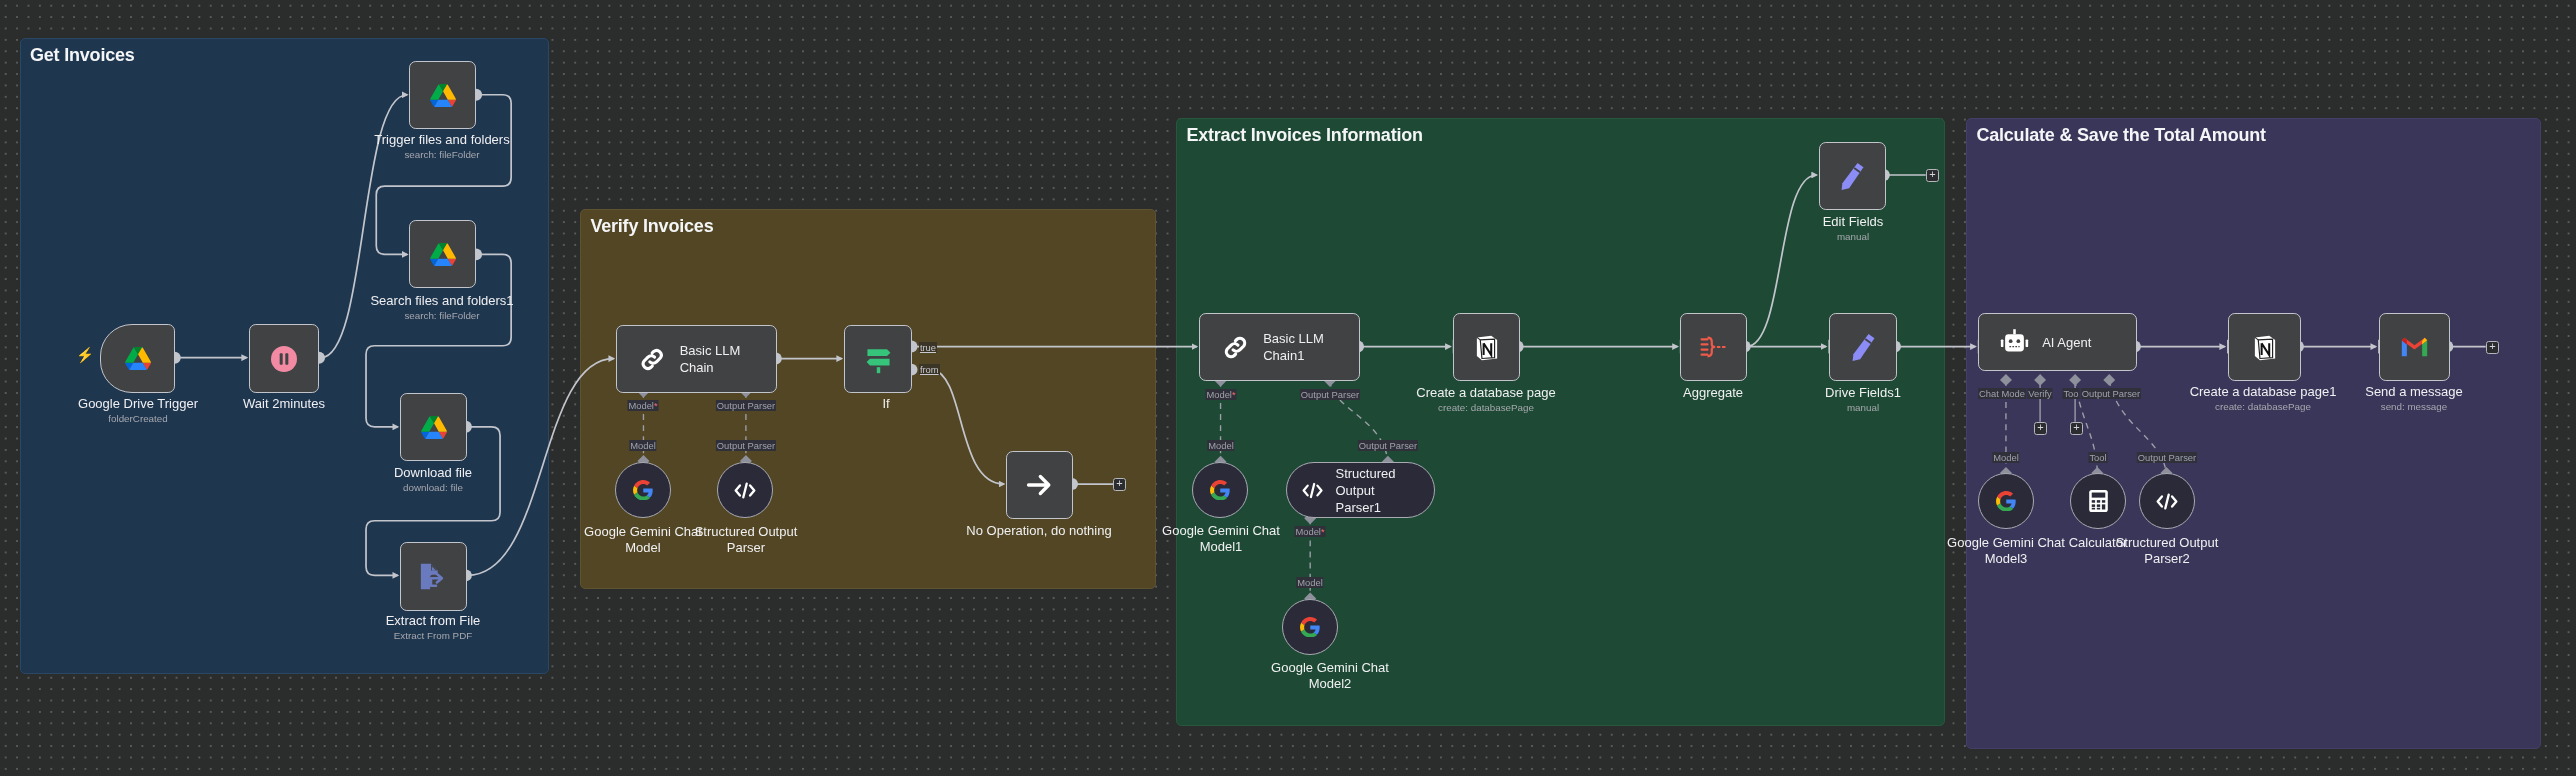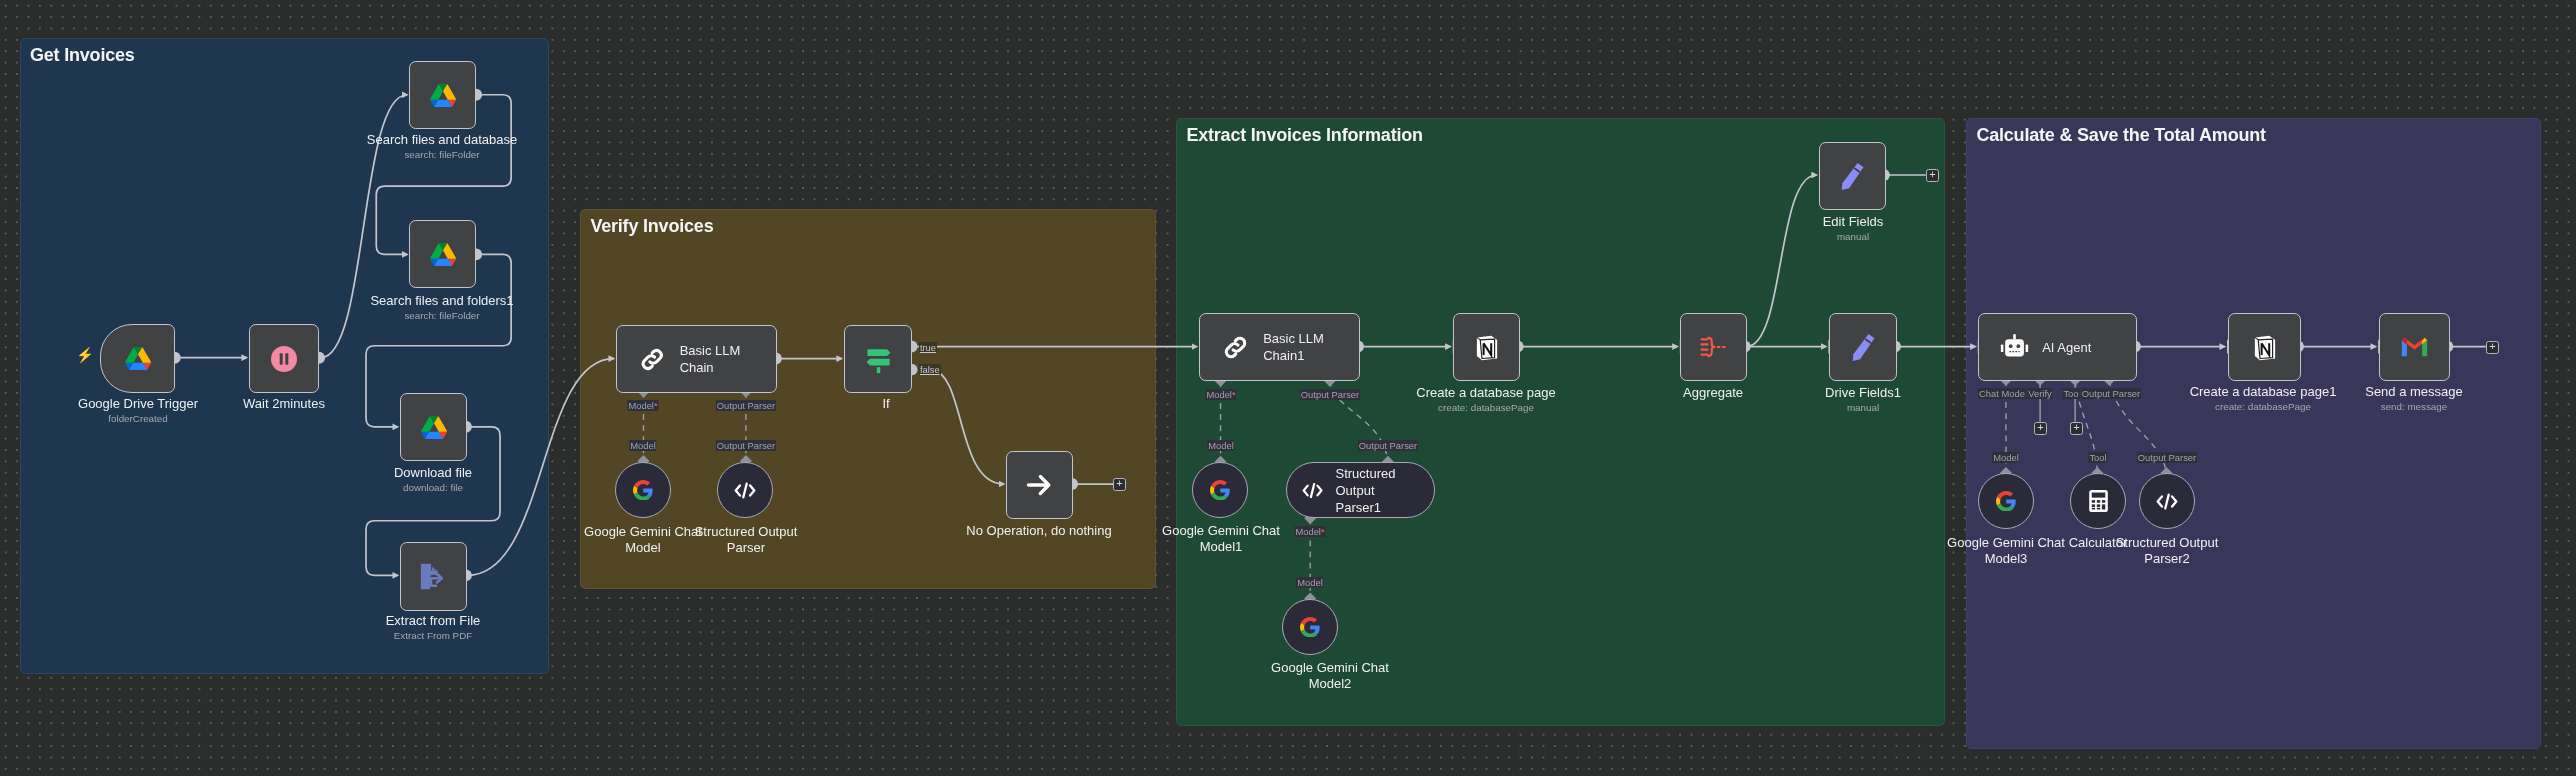--- a/index.html
+++ b/index.html
@@ -194,21 +194,21 @@
 <div class="node" style="left:409px;top:61px;width:67px;height:68px;">
   <svg width="26" height="23" viewBox="0 0 87 78">
       <path d="M6.6 66.85l3.85 6.65c.8 1.4 1.95 2.5 3.3 3.3L27.5 53H0c0 1.55.4 3.1 1.2 4.5z" fill="#0066da"></path>
       <path d="M43.65 25L29.9 1.2c-1.35.8-2.5 1.9-3.3 3.3L1.2 48.5A9.06 9.06 0 000 53h27.5z" fill="#00ac47"></path>
       <path d="M73.55 76.8c1.35-.8 2.5-1.9 3.3-3.3l1.6-2.75 7.65-13.25c.8-1.4 1.2-2.95 1.2-4.5H59.8l5.85 11.5z" fill="#ea4335"></path>
       <path d="M43.65 25L57.4 1.2C56.05.4 54.5 0 52.9 0H34.4c-1.6 0-3.15.45-4.5 1.2z" fill="#00832d"></path>
       <path d="M59.8 53H27.5L13.75 76.8c1.35.8 2.9 1.2 4.5 1.2h50.8c1.6 0 3.15-.45 4.5-1.2z" fill="#2684fc"></path>
       <path d="M73.4 26.5L60.7 4.5c-.8-1.4-1.95-2.5-3.3-3.3L43.65 25 59.8 53h27.45c0-1.55-.4-3.1-1.2-4.5z" fill="#ffba00"></path>
     </svg>
 </div>
-<div class="node-label" style="left:442px;top:132px;">Search files and database</div>
+<div class="node-label" style="left:442px;top:132px;">Trigger files and folders</div>
 <div class="node-sub" style="left:442px;top:149px;">search: fileFolder</div>
 
 <div class="node" style="left:409px;top:220px;width:67px;height:68px;">
   <svg width="26" height="23" viewBox="0 0 87 78">
       <path d="M6.6 66.85l3.85 6.65c.8 1.4 1.95 2.5 3.3 3.3L27.5 53H0c0 1.55.4 3.1 1.2 4.5z" fill="#0066da"></path>
       <path d="M43.65 25L29.9 1.2c-1.35.8-2.5 1.9-3.3 3.3L1.2 48.5A9.06 9.06 0 000 53h27.5z" fill="#00ac47"></path>
       <path d="M73.55 76.8c1.35-.8 2.5-1.9 3.3-3.3l1.6-2.75 7.65-13.25c.8-1.4 1.2-2.95 1.2-4.5H59.8l5.85 11.5z" fill="#ea4335"></path>
       <path d="M43.65 25L57.4 1.2C56.050.4 54.5 0 52.9 0H34.4c-1.6 0-3.15.45-4.5 1.2z" fill="#00832d"></path>
       <path d="M59.8 53H27.5L13.75 76.8c1.35.8 2.9 1.2 4.5 1.2h50.8c1.6 0 3.15-.45 4.5-1.2z" fill="#2684fc"></path>
       <path d="M73.4 26.5L60.7 4.5c-.8-1.4-1.95-2.5-3.3-3.3L43.65 25 59.8 53h27.45c0-1.55-.4-3.1-1.2-4.5z" fill="#ffba00"></path>
@@ -254,21 +254,21 @@
 
 <div class="node" style="left:844px;top:325px;width:68px;height:68px;">
   <svg width="29" height="29" viewBox="0 0 34 34">
       <path d="M4 5 H27 L31 9 L27 13 H4 z" fill="#35c47a"></path>
       <path d="M30 16 H7 L3 20 L7 24 H30 z" fill="#35c47a"></path>
       <rect x="15" y="26" width="4" height="7" fill="#35c47a"></rect>
     </svg>
 </div>
 <div class="node-label" style="left:878px;top:396px;margin-left:8px;">If</div>
 <div class="branch-label" style="left:919px;top:342px;">true</div>
-<div class="branch-label" style="left:919px;top:364px;">false</div>
+<div class="branch-label" style="left:919px;top:364px;">from</div>
 
 <div class="sub-node" style="left:615px;top:462px;width:56px;height:56px;">
   <svg width="20.5" height="20.5" viewBox="0 0 48 48">
       <path fill="#EA4335" d="M24 9.5c3.5 0 6.6 1.2 9.1 3.6l6.8-6.8C35.8 2.4 30.3 0 24 0 14.6 0 6.6 5.4 2.7 13.3l7.9 6.1C12.5 13.6 17.8 9.5 24 9.5z"></path>
       <path fill="#4285F4" d="M46.1 24.5c0-1.6-.1-3.1-.4-4.5H24v9h12.4c-.5 2.9-2.2 5.3-4.6 7l7.5 5.8c4.4-4 6.8-10 6.8-17.3z"></path>
       <path fill="#FBBC05" d="M10.5 28.6c-.5-1.4-.8-3-.8-4.6s.3-3.2.8-4.6l-7.9-6.1C1 16.6 0 20.2 0 24s1 7.4 2.7 10.7l7.8-6.1z"></path>
       <path fill="#34A853" d="M24 48c6.5 0 11.9-2.1 15.9-5.8l-7.5-5.8c-2.1 1.4-4.8 2.3-8.4 2.3-6.2 0-11.5-4.2-13.4-9.9l-7.9 6.1C6.6 42.6 14.6 48 24 48z"></path>
     </svg>
 </div>
 <div class="node-label" style="left:643px;top:524px;"><span>Google Gemini Chat</span><br><span>Model</span></div>
@@ -360,21 +360,21 @@
 <div class="sub-node" style="left:1282px;top:599px;width:56px;height:56px;">
   <svg width="20.5" height="20.5" viewBox="0 0 48 48">
       <path fill="#EA4335" d="M24 9.5c3.5 0 6.6 1.2 9.1 3.6l6.8-6.8C35.8 2.4 30.3 0 24 0 14.6 0 6.6 5.4 2.7 13.3l7.9 6.1C12.5 13.6 17.8 9.5 24 9.5z"></path>
       <path fill="#4285F4" d="M46.1 24.5c0-1.6-.1-3.1-.4-4.5H24v9h12.4c-.5 2.9-2.2 5.3-4.6 7l7.5 5.8c4.4-4 6.8-10 6.8-17.3z"></path>
       <path fill="#FBBC05" d="M10.5 28.6c-.5-1.4-.8-3-.8-4.6s.3-3.2.8-4.6l-7.9-6.1C1 16.6 0 20.2 0 24s1 7.4 2.7 10.7l7.8-6.1z"></path>
       <path fill="#34A853" d="M24 48c6.5 0 11.9-2.1 15.9-5.8l-7.5-5.8c-2.1 1.4-4.8 2.3-8.4 2.3-6.2 0-11.5-4.2-13.4-9.9l-7.9 6.1C6.6 42.6 14.6 48 24 48z"></path>
     </svg>
 </div>
 <div class="node-label" style="left:1330px;top:660px;"><span>Google Gemini Chat</span><br><span>Model2</span></div>
 
-<div class="node wide" style="left:1978px;top:313px;width:159px;height:68px;">
+<div class="node wide" style="left:1978px;top:313px;width:159px;height:58px;">
   <svg width="29" height="26" viewBox="0 0 34 30">
       <rect x="15.5" y="0" width="3" height="6" fill="#fff"></rect>
       <rect x="6" y="6" width="22" height="20" rx="4" fill="#fff"></rect>
       <rect x="1" y="12" width="3" height="9" rx="1" fill="#fff"></rect>
       <rect x="30" y="12" width="3" height="9" rx="1" fill="#fff"></rect>
       <circle cx="12.5" cy="14" r="2.2" fill="#414244"></circle>
       <circle cx="21.5" cy="14" r="2.2" fill="#414244"></circle>
       <path d="M11 20.5 H23" stroke="#414244" stroke-width="1.6" stroke-dasharray="2,1.5"></path>
     </svg>
   <span class="wide-label">AI Agent</span>

